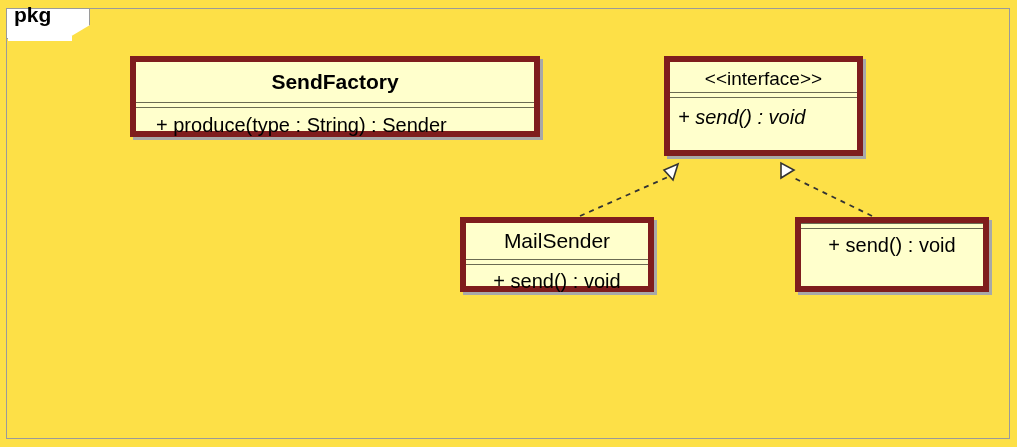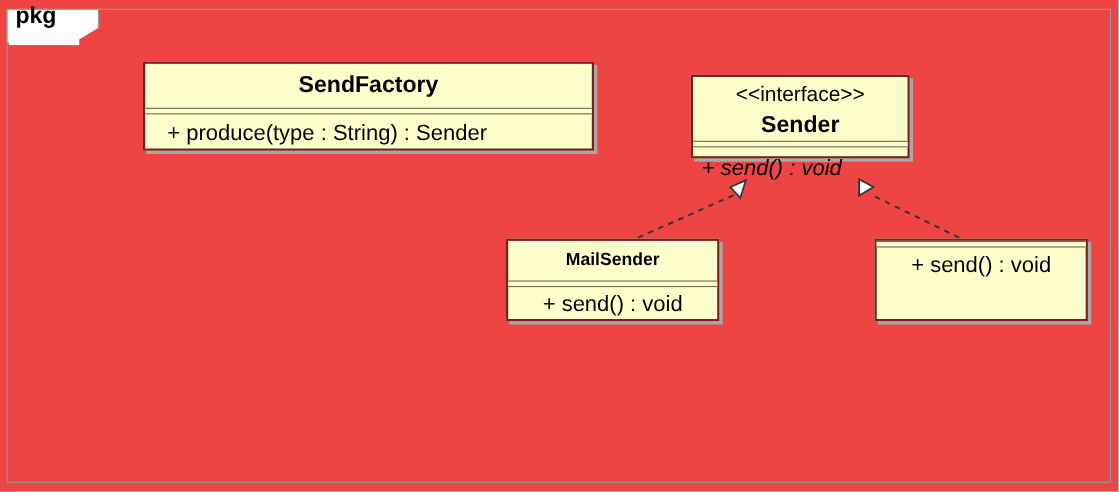--- a/index.html
+++ b/index.html
@@ -13,21 +13,21 @@
     position: relative;
     overflow: hidden;
     font-family: "Liberation Sans", sans-serif;
   }
 
   #canvas {
     position: absolute;
     left: 0; top: 0;
     width: 1017px;
     height: 447px;
-    background: #ef4444;
+    background: #fde047;
   }
 
   
   .pkg-frame {
     position: absolute;
     left: 6px;
     top: 8px;
     width: 1004px;
     height: 431px;
     border: 1.5px solid #9a9a9a;
@@ -66,21 +66,21 @@
     width: 64px;
     height: 5px;
     background: #ffffff;
   }
 
   
   .uml-class {
     position: absolute;
     box-sizing: border-box;
     background: #ffffcc;
-    border: 2px solid #7f1d1d;
+    border: 6px solid #7f1d1d;
     box-shadow: 3px 3px 0 0 #a8a8a8;
   }
   .uml-name {
     text-align: center;
     color: #000000;
     overflow: hidden;
     white-space: nowrap;
   }
   .uml-stereotype {
     text-align: center;
@@ -115,25 +115,24 @@
   }
   #box-sendfactory .uml-member {
     font-size: 20px;
     line-height: 34px;
     height: 34px;
     padding-left: 20px;
   }
 
   
   #box-sender {
-    left: 628px;
+    left: 664px;
     top: 56px;
     width: 199px;
-    height: 76px;
-    margin-top: 12px;
+    height: 100px;
   }
   #box-sender .uml-stereotype {
     font-size: 19px;
     line-height: 26px;
     height: 26px;
     padding-top: 4px;
   }
   #box-sender .uml-name {
     font-size: 21px;
     font-weight: bold;
@@ -157,22 +156,22 @@
   }
   
   #box-smssender {
     left: 795px;
     top: 217px;
     width: 194px;
     height: 75px;
   }
   #box-mailsender .uml-name,
   #box-smssender .uml-name {
-    font-size: 16px;
-    font-weight: bold;
+    font-size: 21px;
+    font-weight: normal;
     line-height: 36px;
     height: 36px;
   }
   #box-mailsender .uml-member,
   #box-smssender .uml-member {
     font-size: 20px;
     line-height: 32px;
     height: 32px;
     text-align: center;
   }
@@ -197,21 +196,20 @@
   <div class="pkg-tab-label">pkg</div>
 
   <div class="uml-class" id="box-sendfactory">
     <div class="uml-name">SendFactory</div>
     <div class="uml-divider"></div>
     <div class="uml-member">+ produce(type : String) : Sender</div>
   </div>
 
   <div class="uml-class" id="box-sender">
     <div class="uml-stereotype">&lt;&lt;interface&gt;&gt;</div>
-    <div class="uml-name">Sender</div>
     <div class="uml-divider"></div>
     <div class="uml-member">+ send() : void</div>
   </div>
 
   <div class="uml-class" id="box-mailsender">
     <div class="uml-name">MailSender</div>
     <div class="uml-divider"></div>
     <div class="uml-member">+ send() : void</div>
   </div>
 

